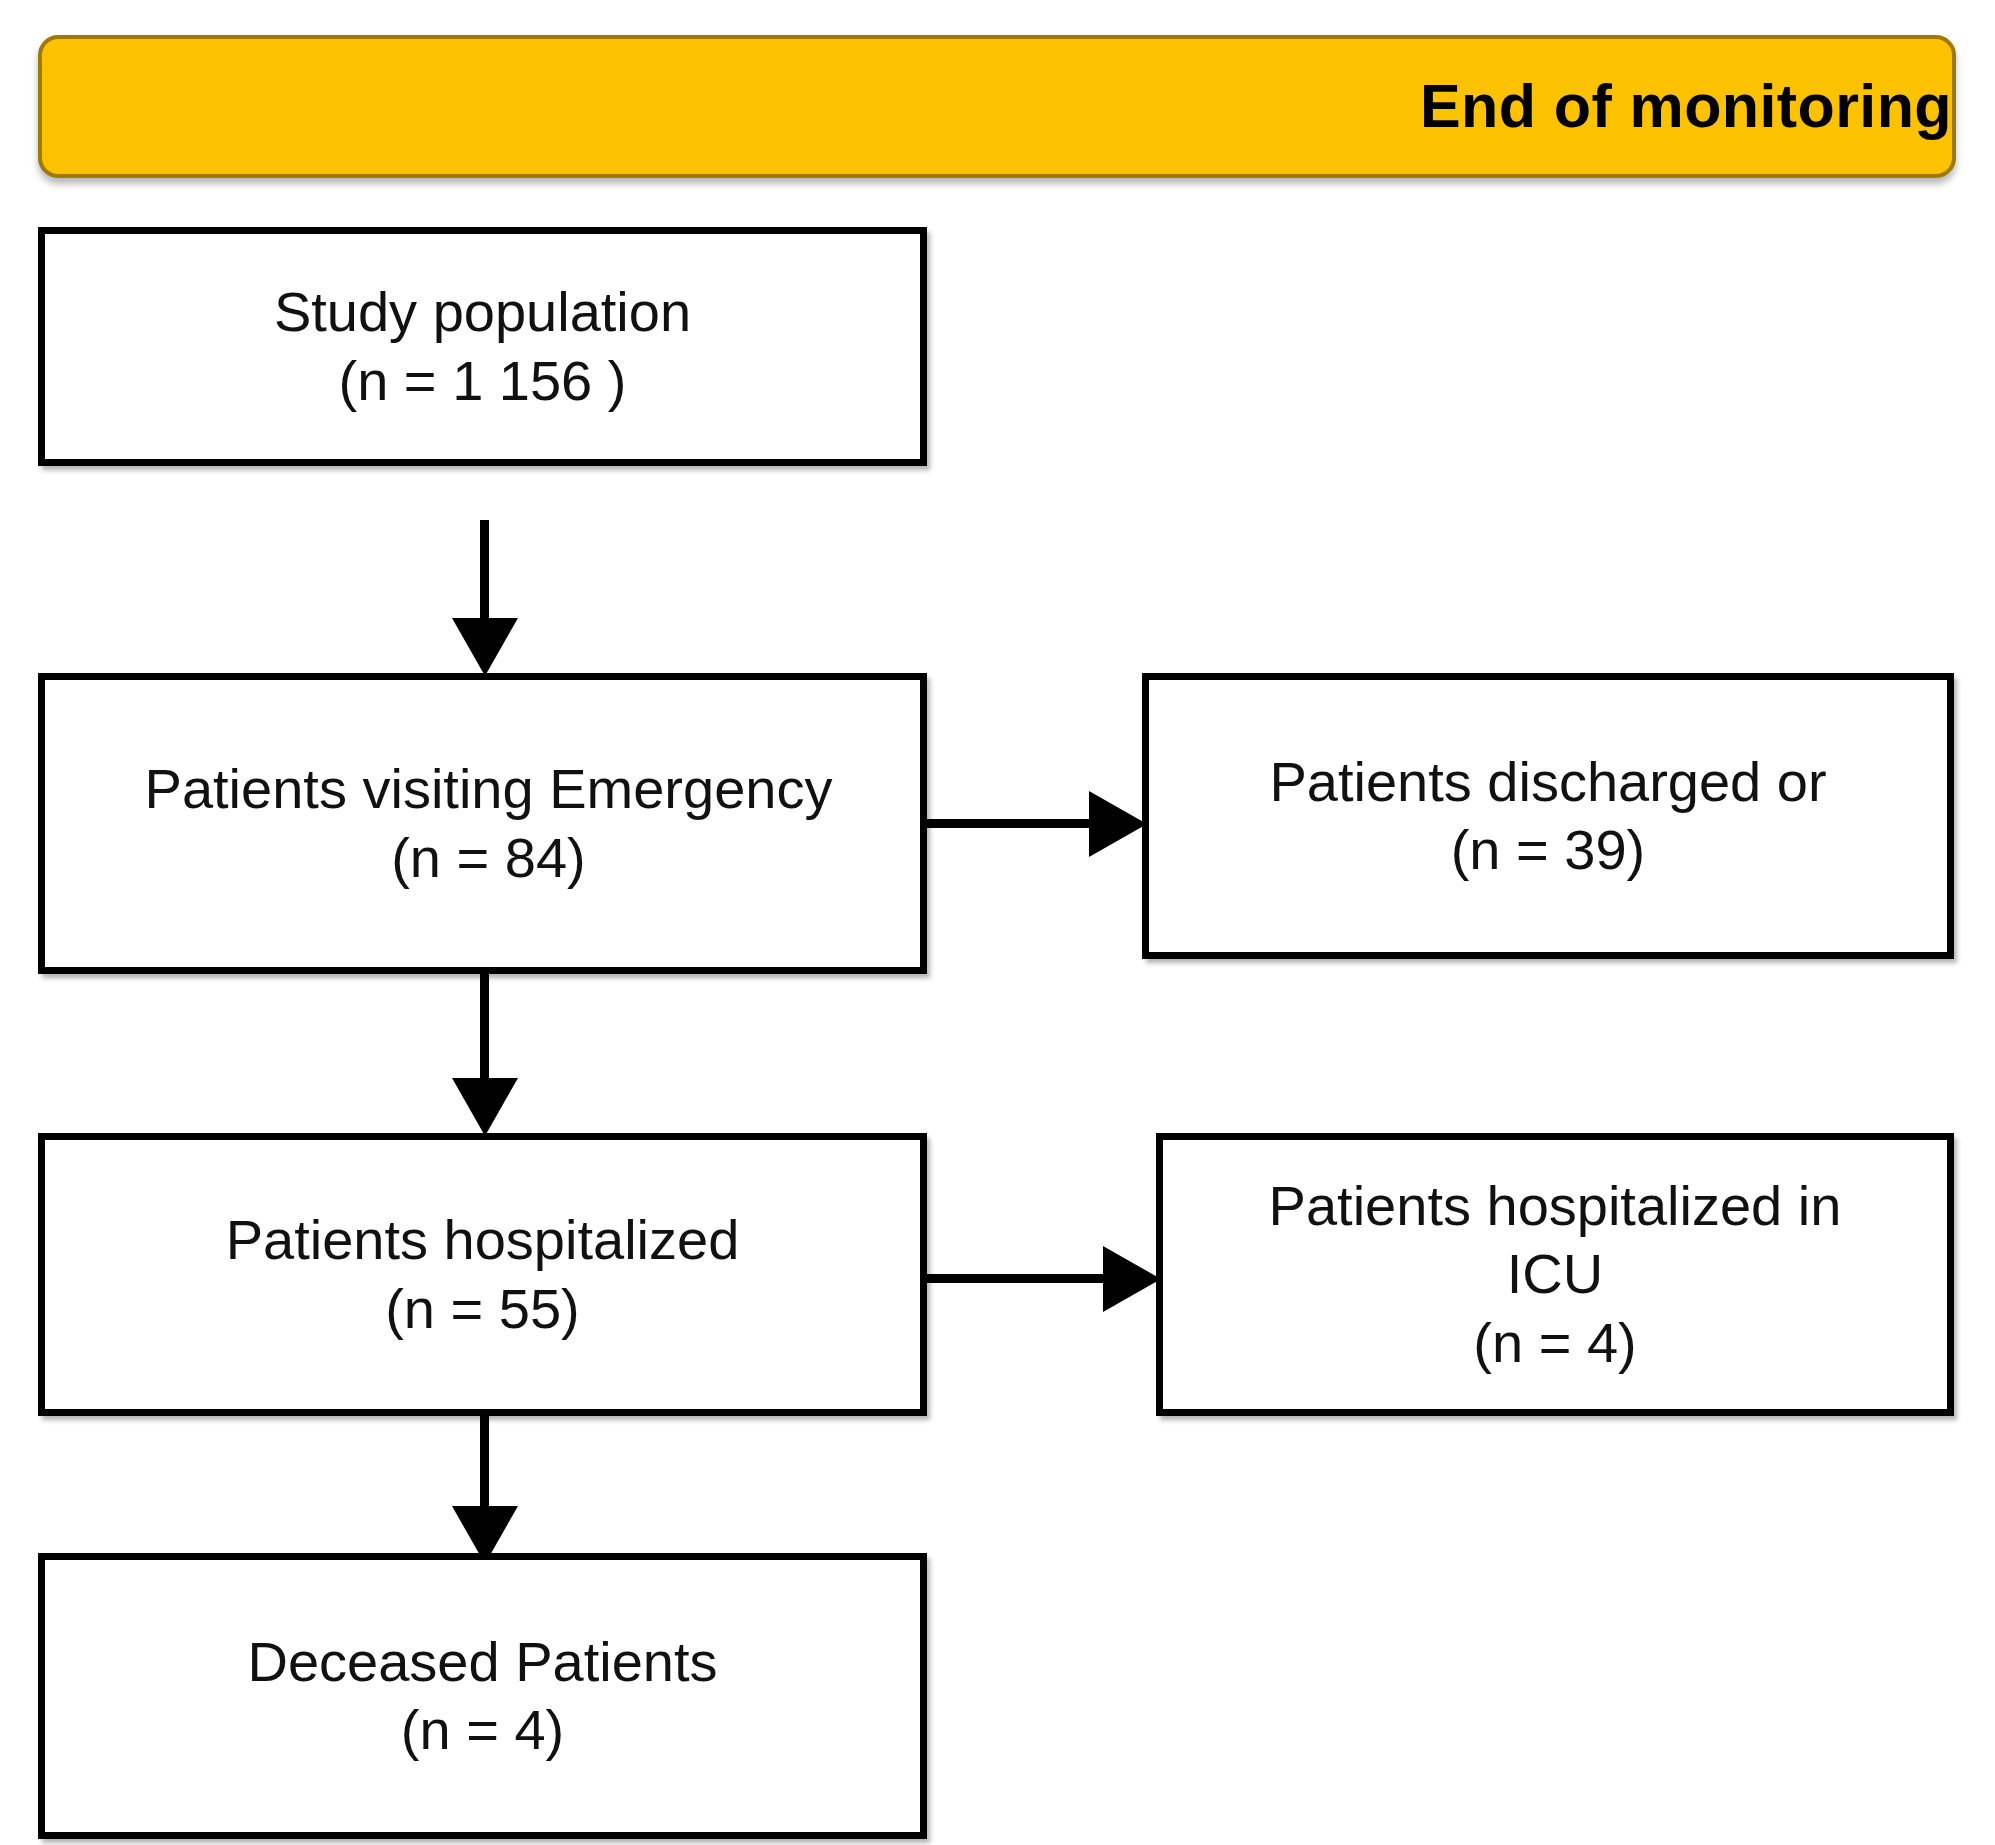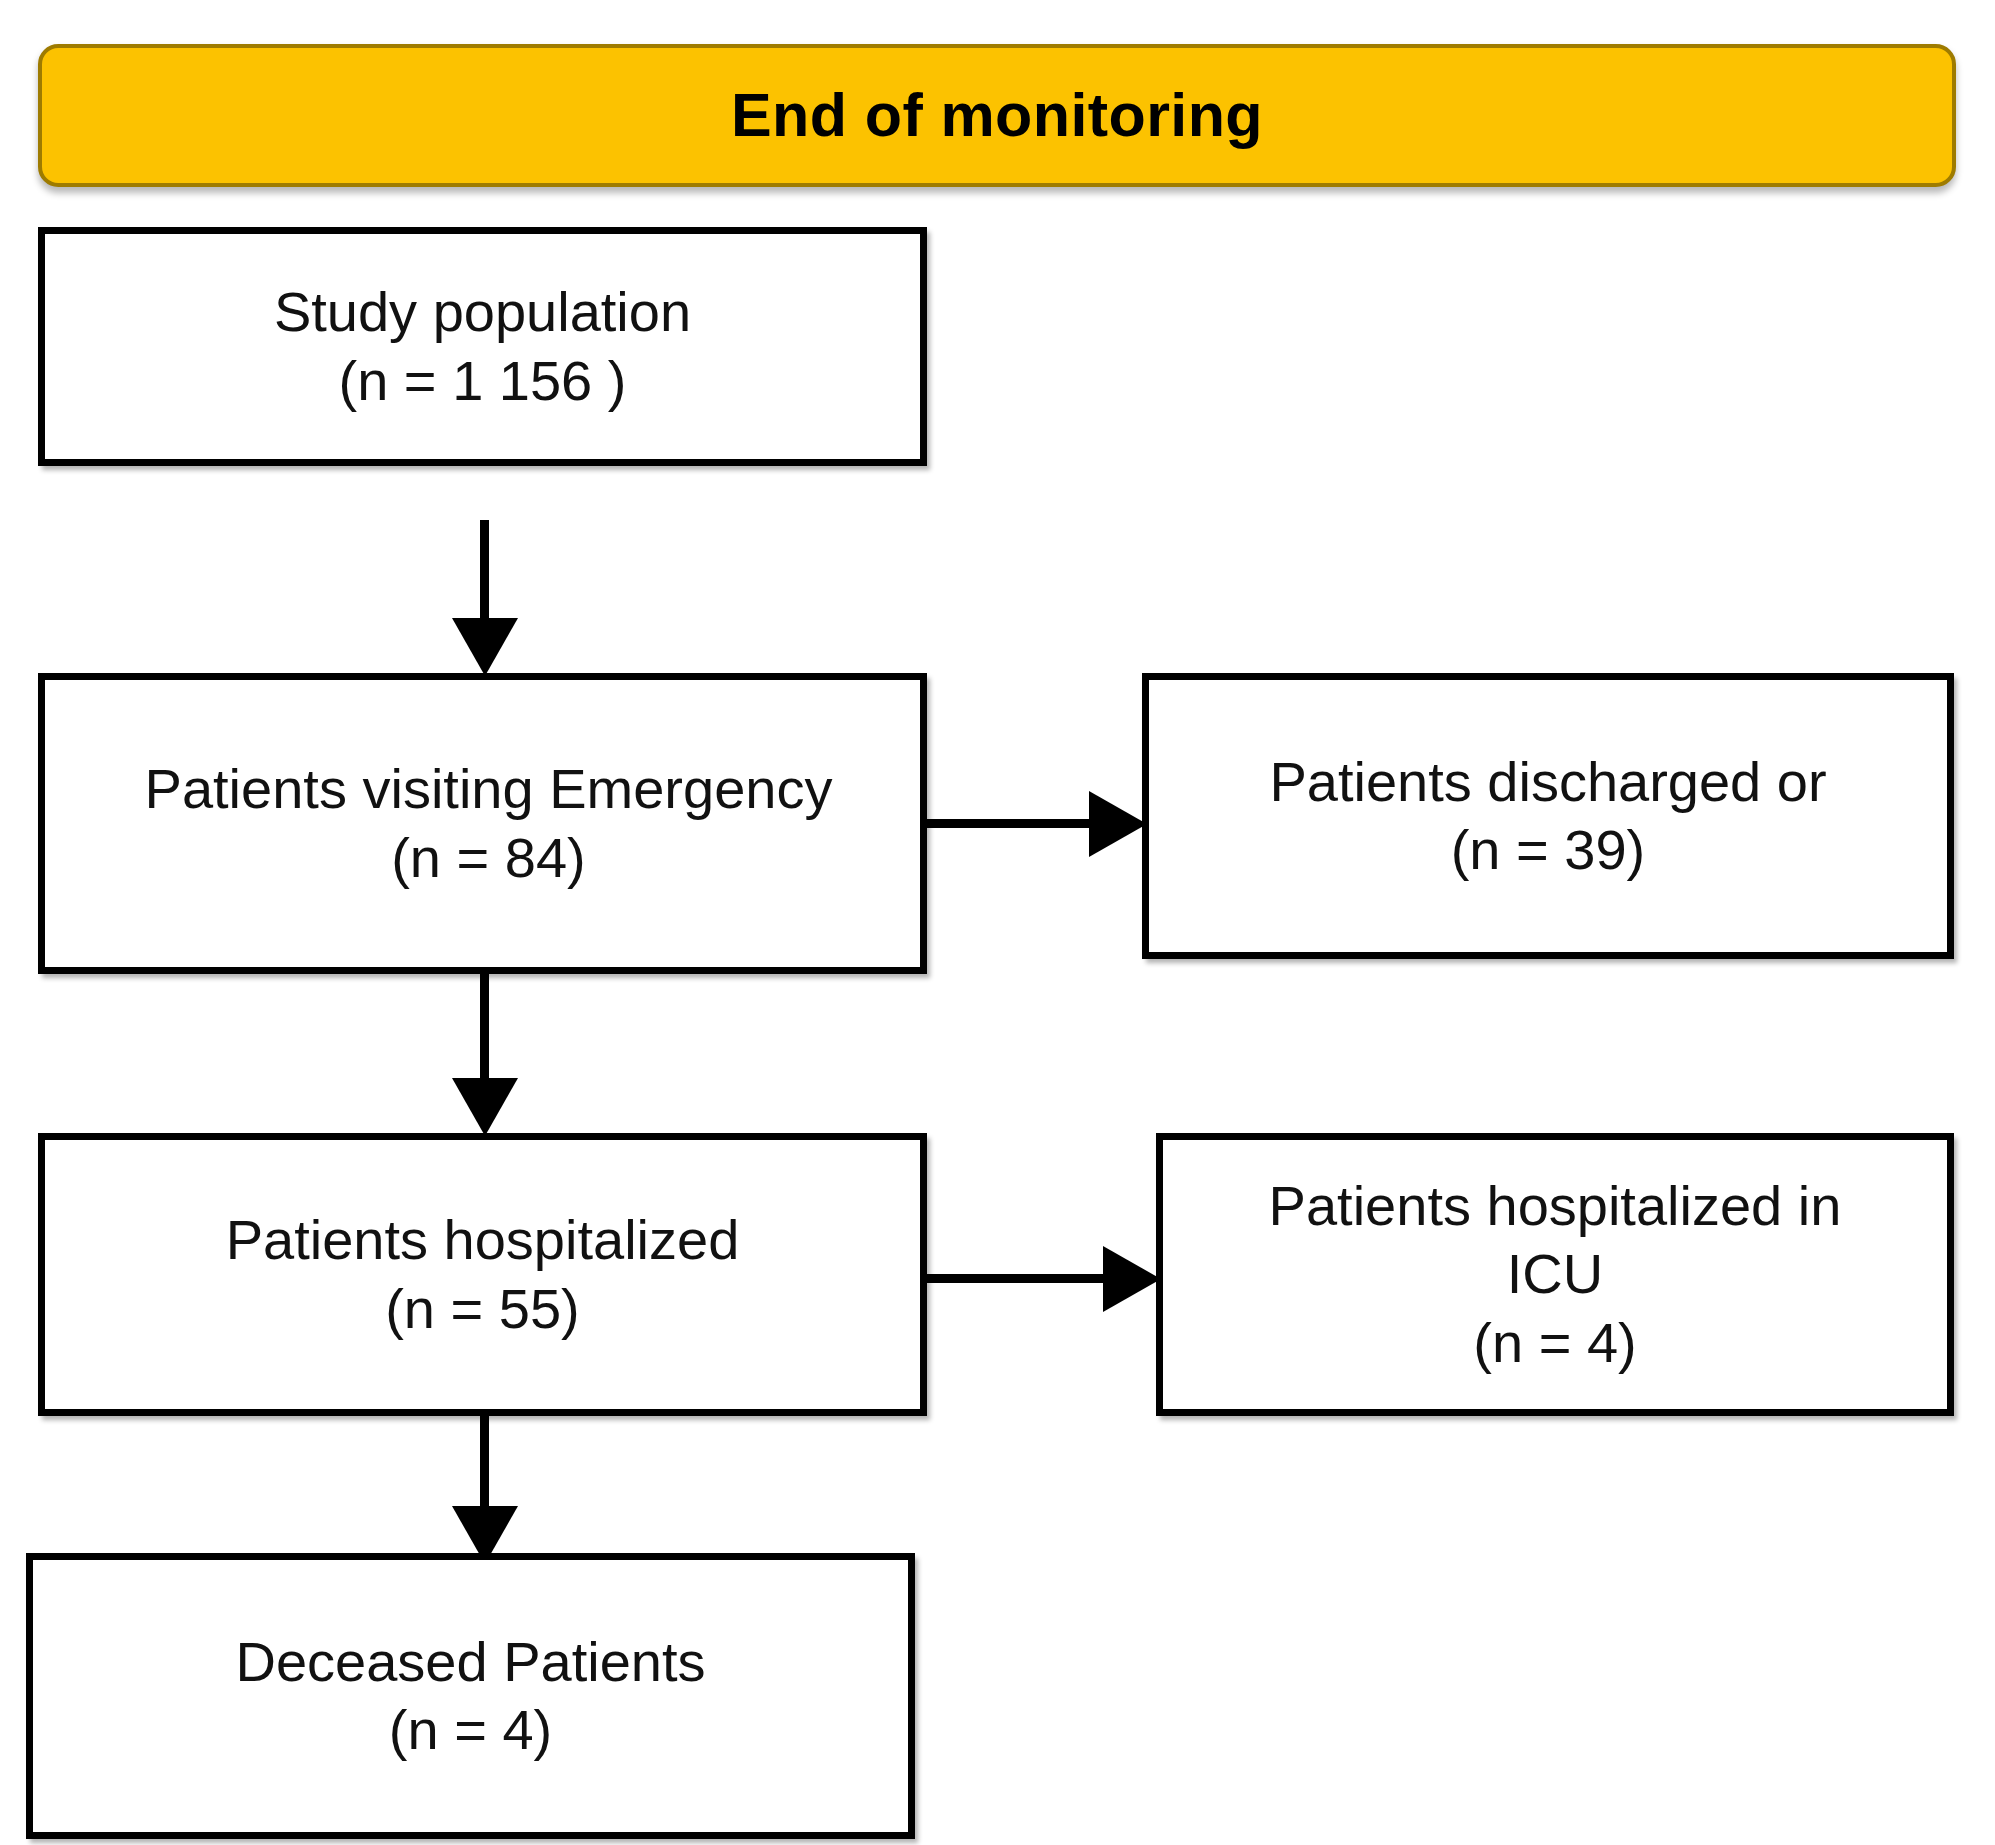--- a/index.html
+++ b/index.html
@@ -24,23 +24,22 @@
     left: 38px;
     top: 35px;
     width: 1918px;
     height: 143px;
     box-sizing: border-box;
     background: #fcc200;
     border: 4.7px solid #9e7b00;
     border-radius: 20.3px;
     display: flex;
     align-items: center;
-    justify-content: center;
+    justify-content: flex-end;
     box-shadow: 0 5.5px 7px rgba(0,0,0,0.28);
-    margin-top: 9px;
   }
   .banner-title {
     font-size: 61px;
     font-weight: bold;
     color: #000000;
     letter-spacing: 0.4px;
     line-height: 1;
     white-space: nowrap;
   }
 
@@ -61,21 +60,21 @@
     color: #111111;
     line-height: 1.22;
     text-align: center;
     white-space: nowrap;
   }
 
   
   #node-study-population { left: 38px;   top: 227px;  width: 889px; height: 239px; }
   #node-emergency-dept   { left: 38px;   top: 673px;  width: 889px; height: 301px; padding-left: 12px; }
   #node-hospitalized     { left: 38px;   top: 1133px; width: 889px; height: 283px; align-items: center; }
-  #node-deceased         { left: 26px;   top: 1553px; width: 889px; height: 286px; }
+  #node-deceased         { left: 38px;   top: 1553px; width: 889px; height: 286px; }
   #node-discharged       { left: 1142px; top: 673px;  width: 812px; height: 286px; }
   #node-icu              { left: 1156px; top: 1133px; width: 798px; height: 283px; }
 
   
   .v-connector {
     position: absolute;
     left: 480px;
     width: 9.4px;
     background: #000000;
   }

